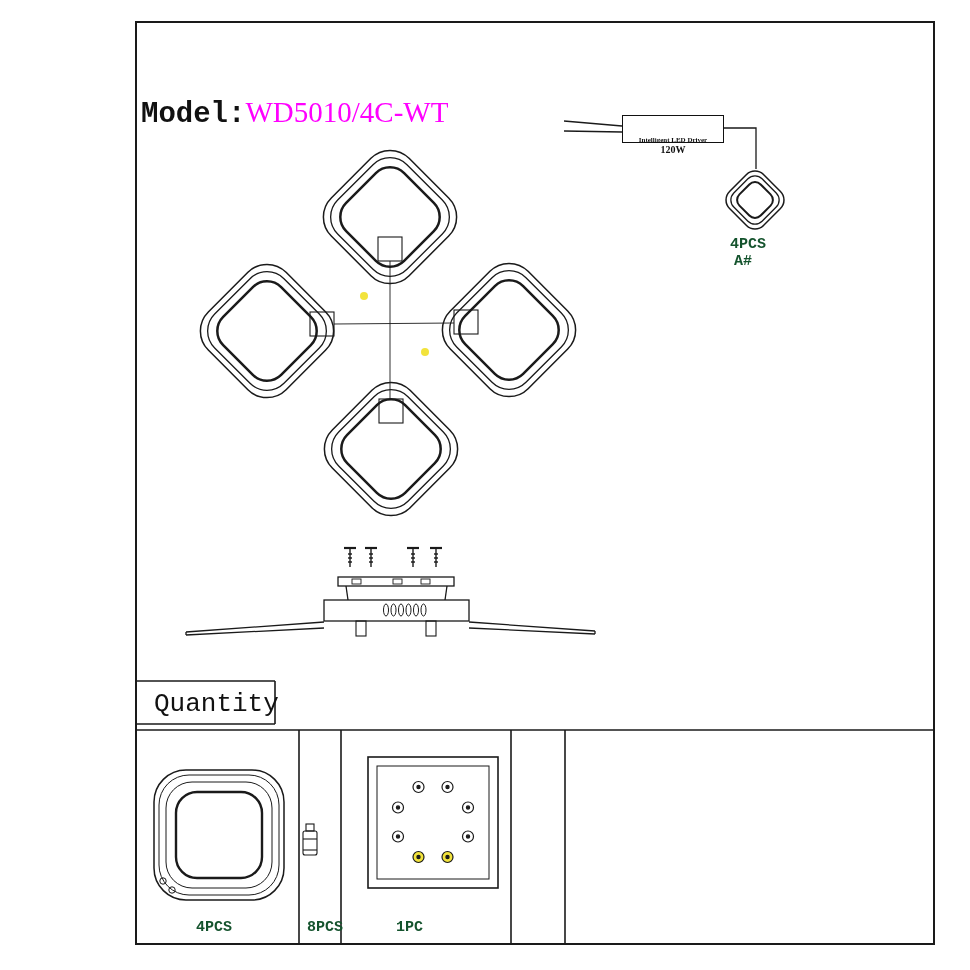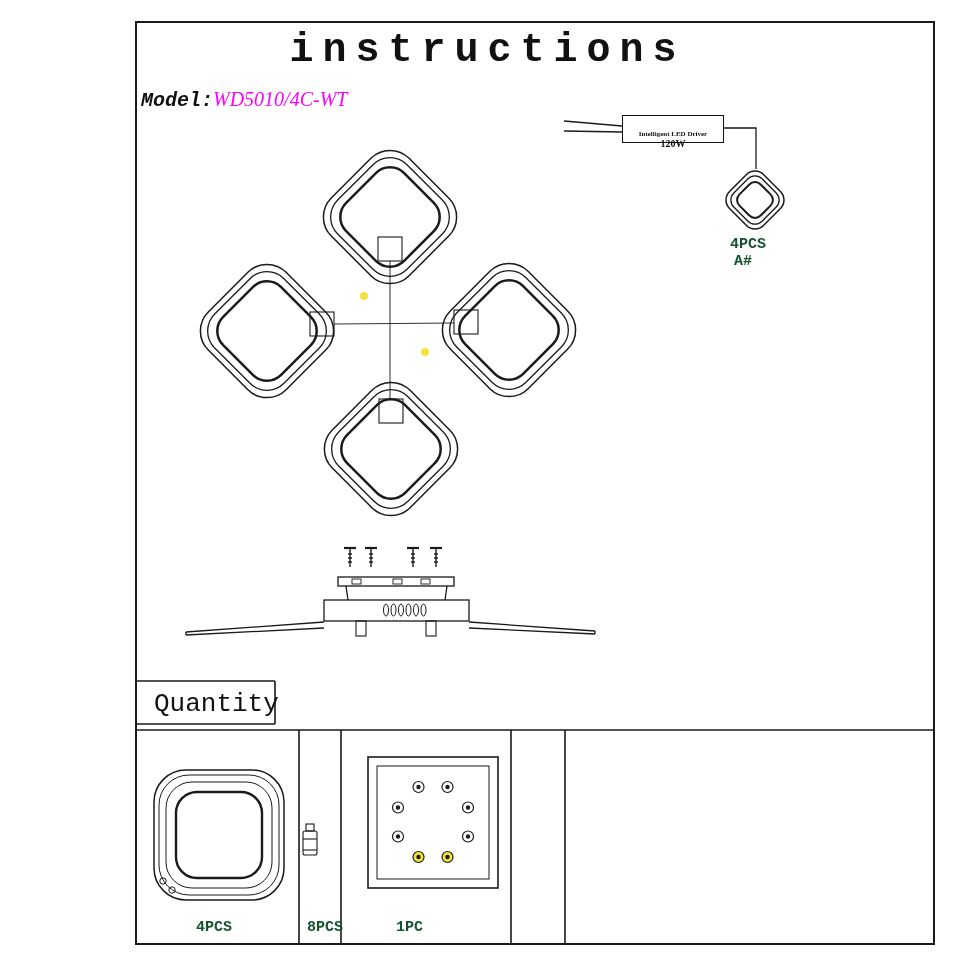--- a/index.html
+++ b/index.html
@@ -2,26 +2,26 @@
 <html><head>
 <meta charset="utf-8">
 <style>
   html,body{margin:0;padding:0;background:#ffffff;}
   #page{position:relative;width:970px;height:970px;background:#ffffff;overflow:hidden;
         font-family:"Liberation Mono",monospace;color:#111;}
   #art{position:absolute;left:0;top:0;width:970px;height:970px;}
   .abs{position:absolute;}
   .title{left:135px;top:28px;width:705px;text-align:center;
          font-size:40px;font-weight:700;letter-spacing:9px;color:#111;}
-  .model-line{left:141px;top:88px;font-size:20px;white-space:nowrap;font-style:italic;}
+  .model-line{left:141px;top:96px;font-size:29px;white-space:nowrap;}
   .model-label{font-weight:700;color:#111;}
   .model-value{font-family:"Liberation Serif",serif;color:#ff00ff;}
   .driver-box{left:622px;top:115px;width:100px;height:26px;border:1px solid #111;
               background:#fff;text-align:center;line-height:1.15;}
-  .driver-name{font-size:7px;font-weight:700;margin-top:14px;font-family:"Liberation Serif",serif;}
+  .driver-name{font-size:7px;font-weight:700;margin-top:20px;font-family:"Liberation Serif",serif;}
   .driver-power{font-size:10px;font-weight:700;font-family:"Liberation Serif",serif;}
   .small-label{font-family:Liberation Mono, monospace;font-weight:700;font-size:15px;color:#14532d;}
   .aring-qty{left:730px;top:236px;}
   .aring-code{left:734px;top:253px;}
   .quantity-label{left:154px;top:689px;font-size:26px;color:#111;}
   .qty-ring{left:179px;top:919px;width:70px;text-align:center;}
   .qty-screw{left:297px;top:919px;width:46px;text-align:right;}
   .qty-plate{left:396px;top:919px;width:56px;}
 </style>
 </head>
@@ -174,21 +174,20 @@
         <circle cx="447.5" cy="857" r="5.5" fill="#f2e33c"></circle>
           <circle cx="447.5" cy="857" r="1.6" fill="#1a1a1a"></circle>
         <circle cx="468" cy="836.5" r="5.5"></circle>
           <circle cx="468" cy="836.5" r="1.6" fill="#1a1a1a"></circle>
         <circle cx="468" cy="807.5" r="5.5"></circle>
           <circle cx="468" cy="807.5" r="1.6" fill="#1a1a1a"></circle>
       </g>
     </g>
   </svg>
 
-  <div class="abs title">instructions</div>
 
   <div class="abs model-line">
     <span class="model-label">Model:</span><span class="model-value">WD5010/4C-WT</span>
   </div>
 
   <div class="abs driver-box">
     <div class="driver-name">Intelligent LED Driver</div>
     <div class="driver-power">120W</div>
   </div>
 

